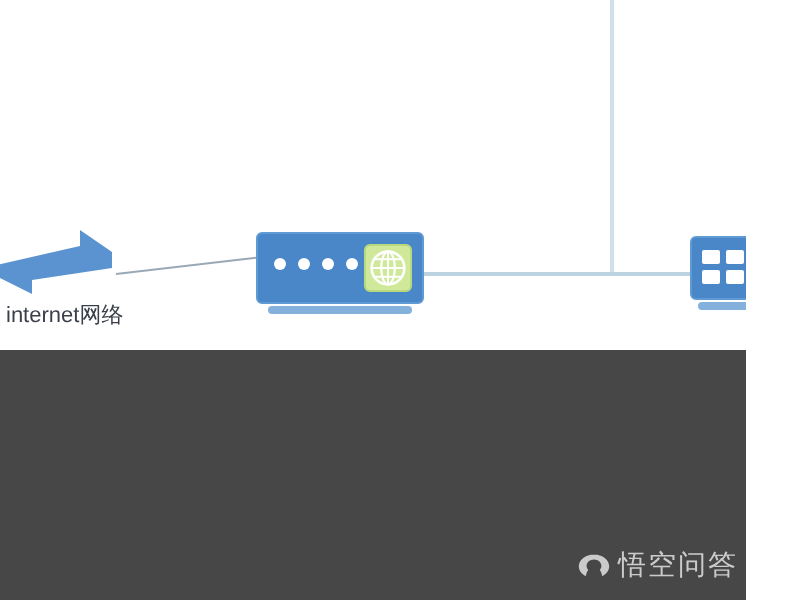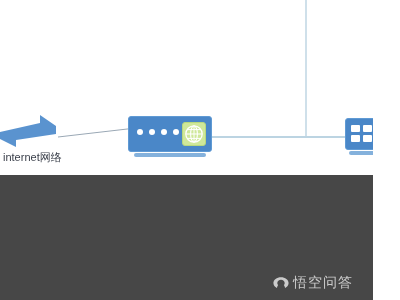--- a/index.html
+++ b/index.html
@@ -164,21 +164,21 @@
     width: 54px;
     height: 4px;
     background: #6fa3d6;
     border-radius: 2px;
     opacity: .85;
   }
 
   
   .watermark {
     position: absolute;
-    right: 20px;
+    right: 4px;
     bottom: 8px;
     display: flex;
     align-items: center;
     gap: 2px;
     opacity: .92;
   }
   .watermark .wm-logo {
     width: 20px;
     height: 16px;
   }

